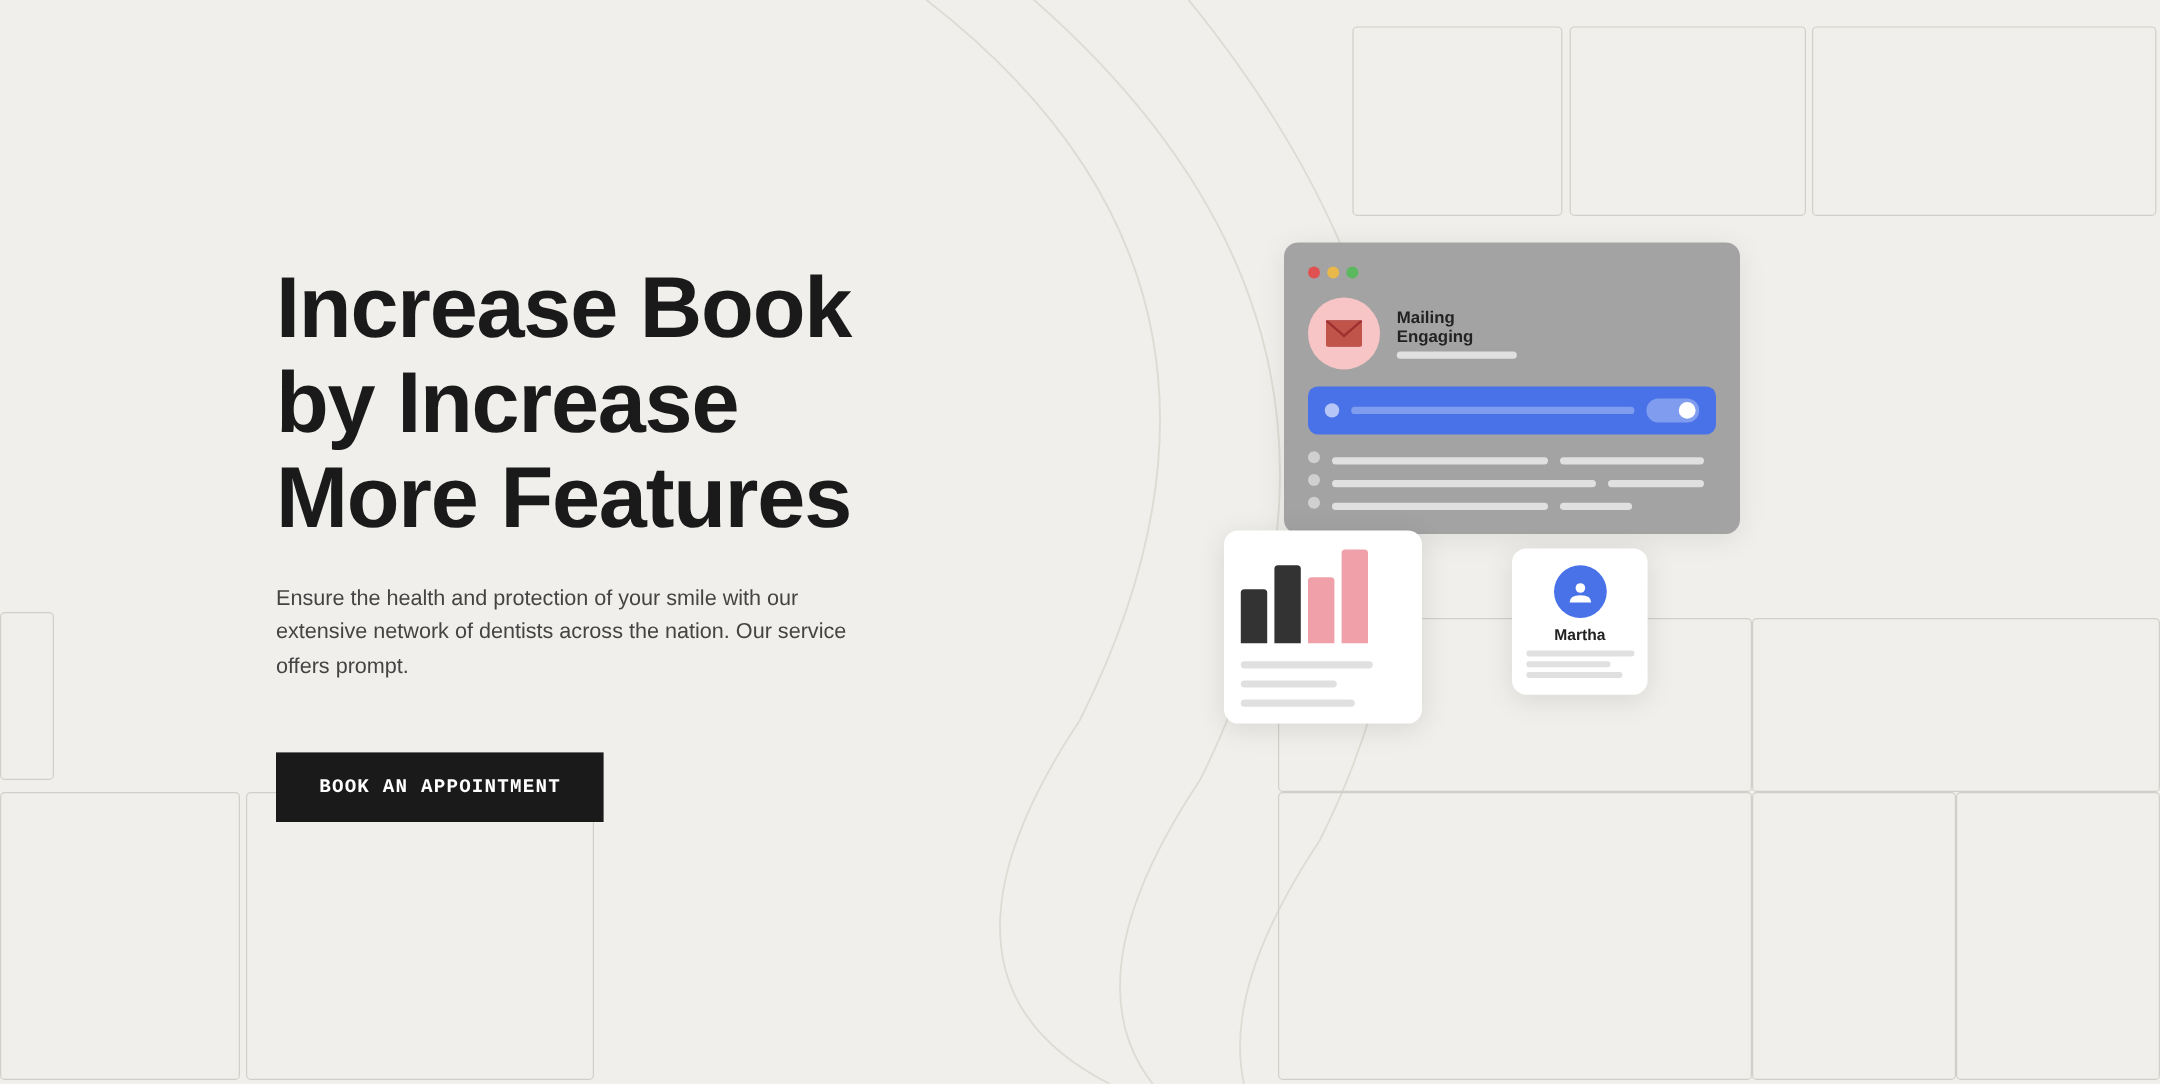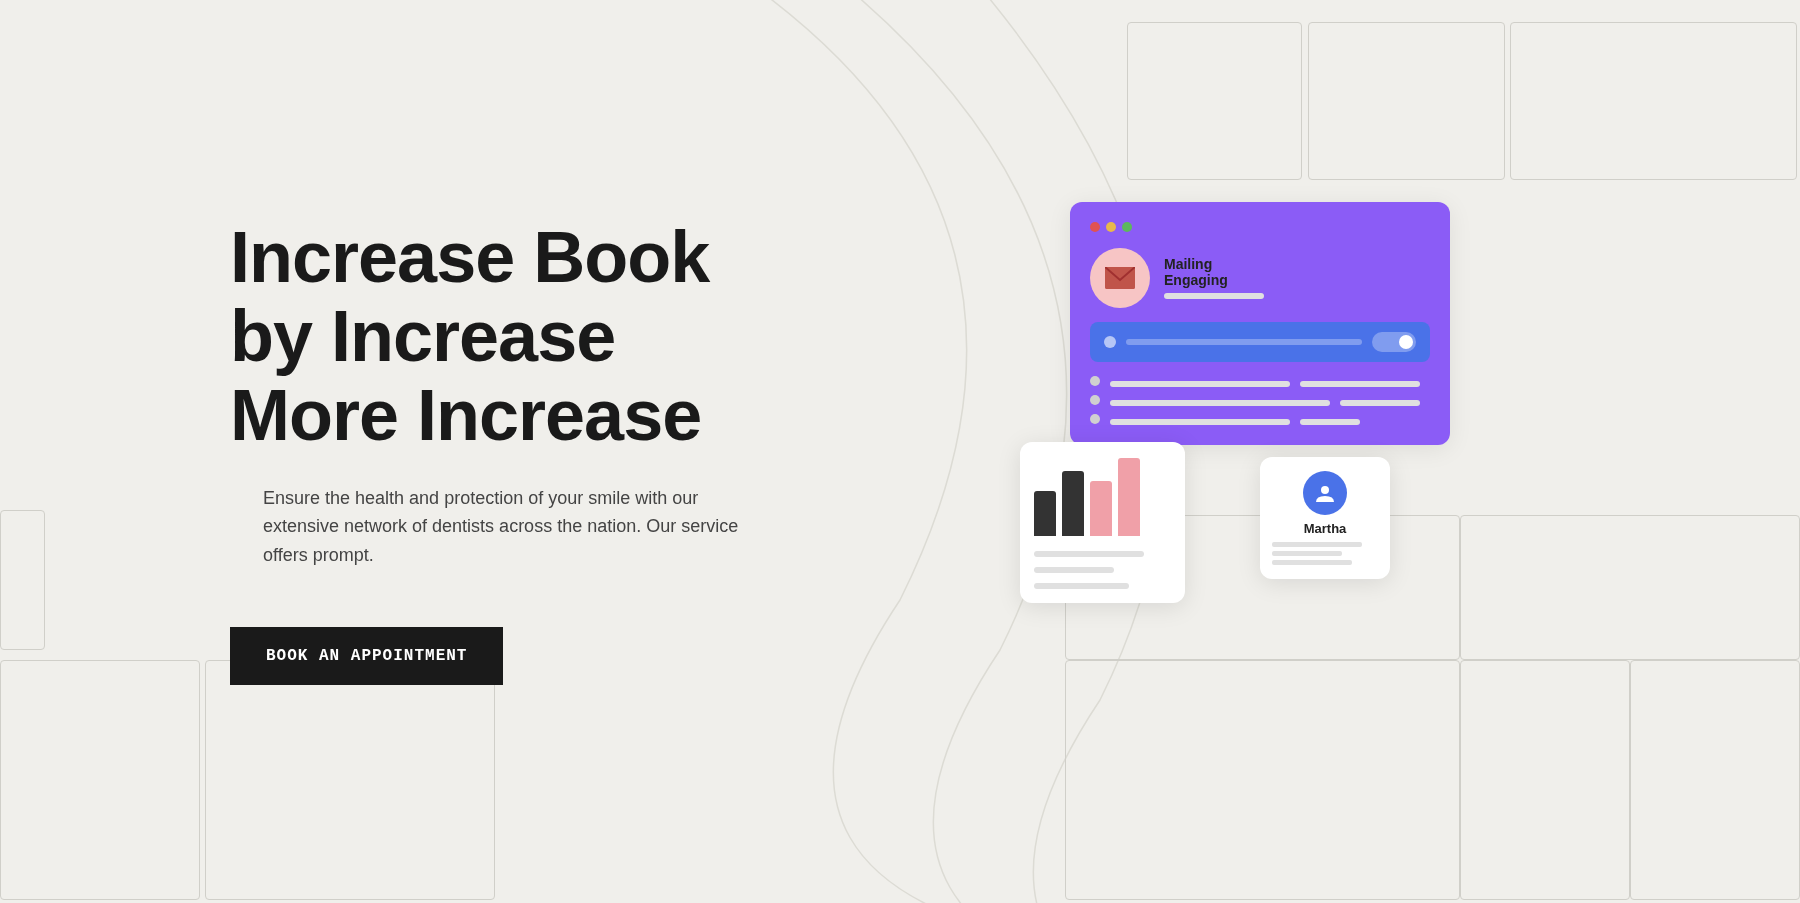--- a/index.html
+++ b/index.html
@@ -70,21 +70,20 @@
       margin-bottom: 28px;
     }
 
     .hero-subtitle {
       font-size: 18px;
       color: #444;
       line-height: 1.6;
       margin-bottom: 40px;
       max-width: 500px;
       font-weight: 400;
-      margin-left: 33px;
     }
 
     .cta-button {
       display: inline-block;
       background-color: #1a1a1a;
       color: #fff;
       padding: 20px 36px;
       font-size: 16px;
       font-weight: 700;
       letter-spacing: 1px;
@@ -104,21 +103,21 @@
       width: 600px;
       height: 500px;
     }
 
     
     .ui-card-main {
       position: absolute;
       top: 0;
       left: 50px;
       width: 380px;
-      background: #8b5cf6;
+      background: #a3a3a3;
       border-radius: 12px;
       padding: 20px;
       box-shadow: 0 4px 24px rgba(0,0,0,0.08);
     }
 
     .card-dots {
       display: flex;
       gap: 6px;
       margin-bottom: 16px;
     }
@@ -276,21 +275,21 @@
       border: 2px solid #111;
       display: flex;
       flex-direction: column;
       align-items: center;
     }
 
     .ui-card-user2 {
       position: absolute;
       top: 255px;
       left: 240px;
-      width: 130px;
+      width: 113px;
       background: #fff;
       border-radius: 12px;
       padding: 14px 12px;
       box-shadow: 0 4px 24px rgba(0,0,0,0.10);
       display: flex;
       flex-direction: column;
       align-items: center;
     }
 
     .user-avatar {
@@ -344,21 +343,21 @@
 <div class="tile tile-right-bot1"></div>
 <div class="tile tile-right-bot2"></div>
 <div class="tile tile-right-bot3"></div>
 
 <div class="main-content">
 
   <div class="hero-text">
     <h1 class="hero-title">
       <span>Increase Book</span><br>
       <span>by Increase</span><br>
-      <span>More Increase</span>
+      <span>More Features</span>
     </h1>
     <p class="hero-subtitle">Ensure the health and protection of your smile with our extensive network of dentists across the nation. Our service offers prompt.</p>
     <button class="cta-button">Book An Appointment</button>
   </div>
 
   <div class="hero-illustration">
 
     <div class="ui-card-main">
       <div class="card-dots">
         <div class="dot dot-red"></div>

